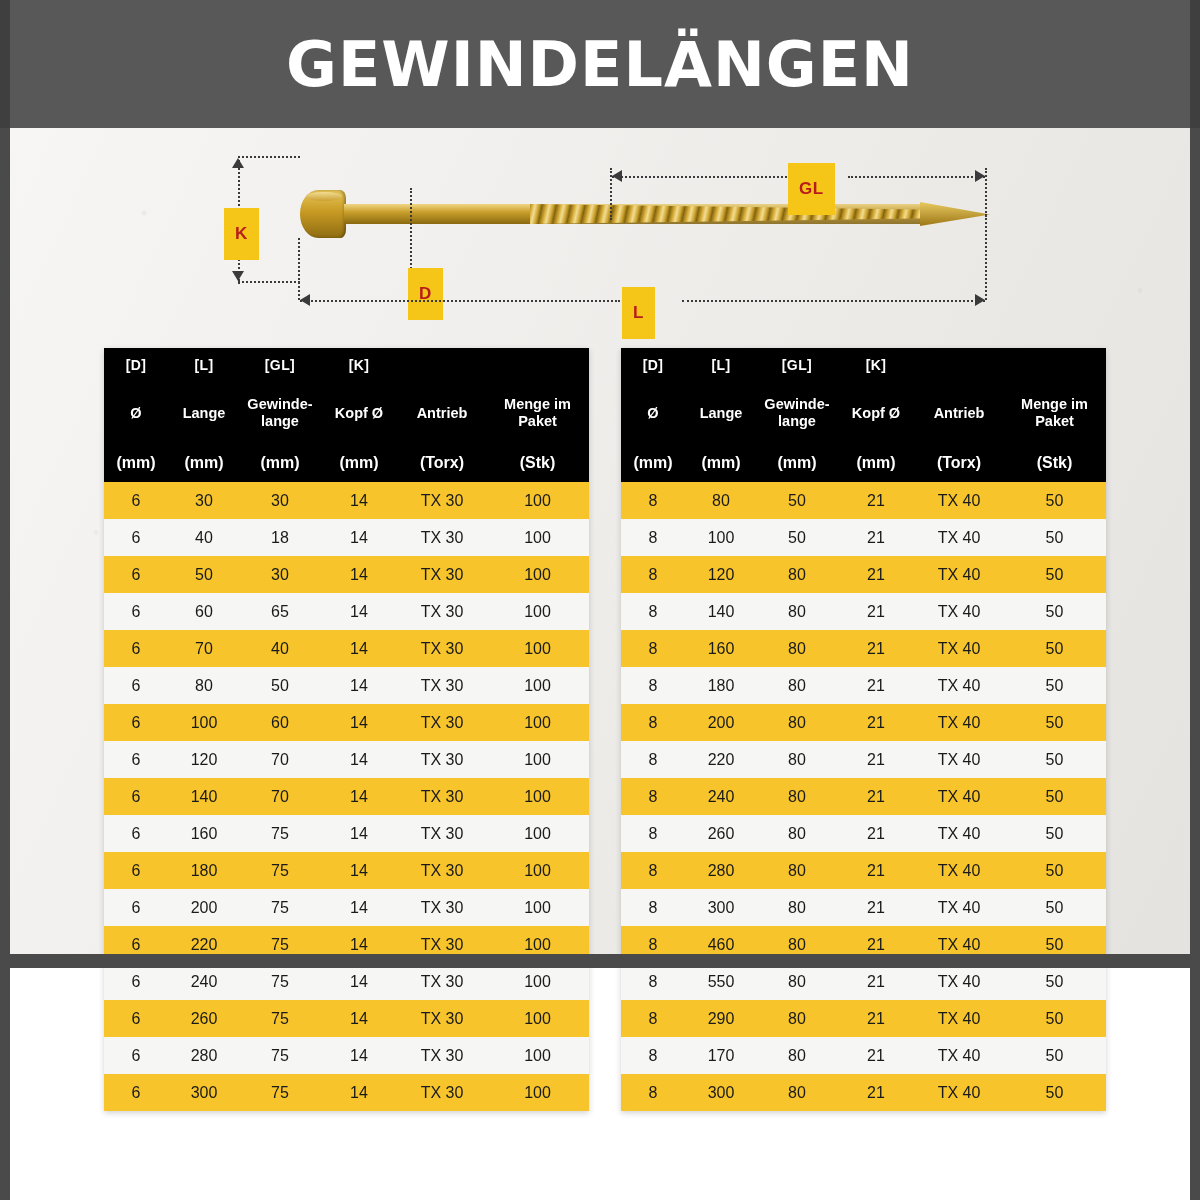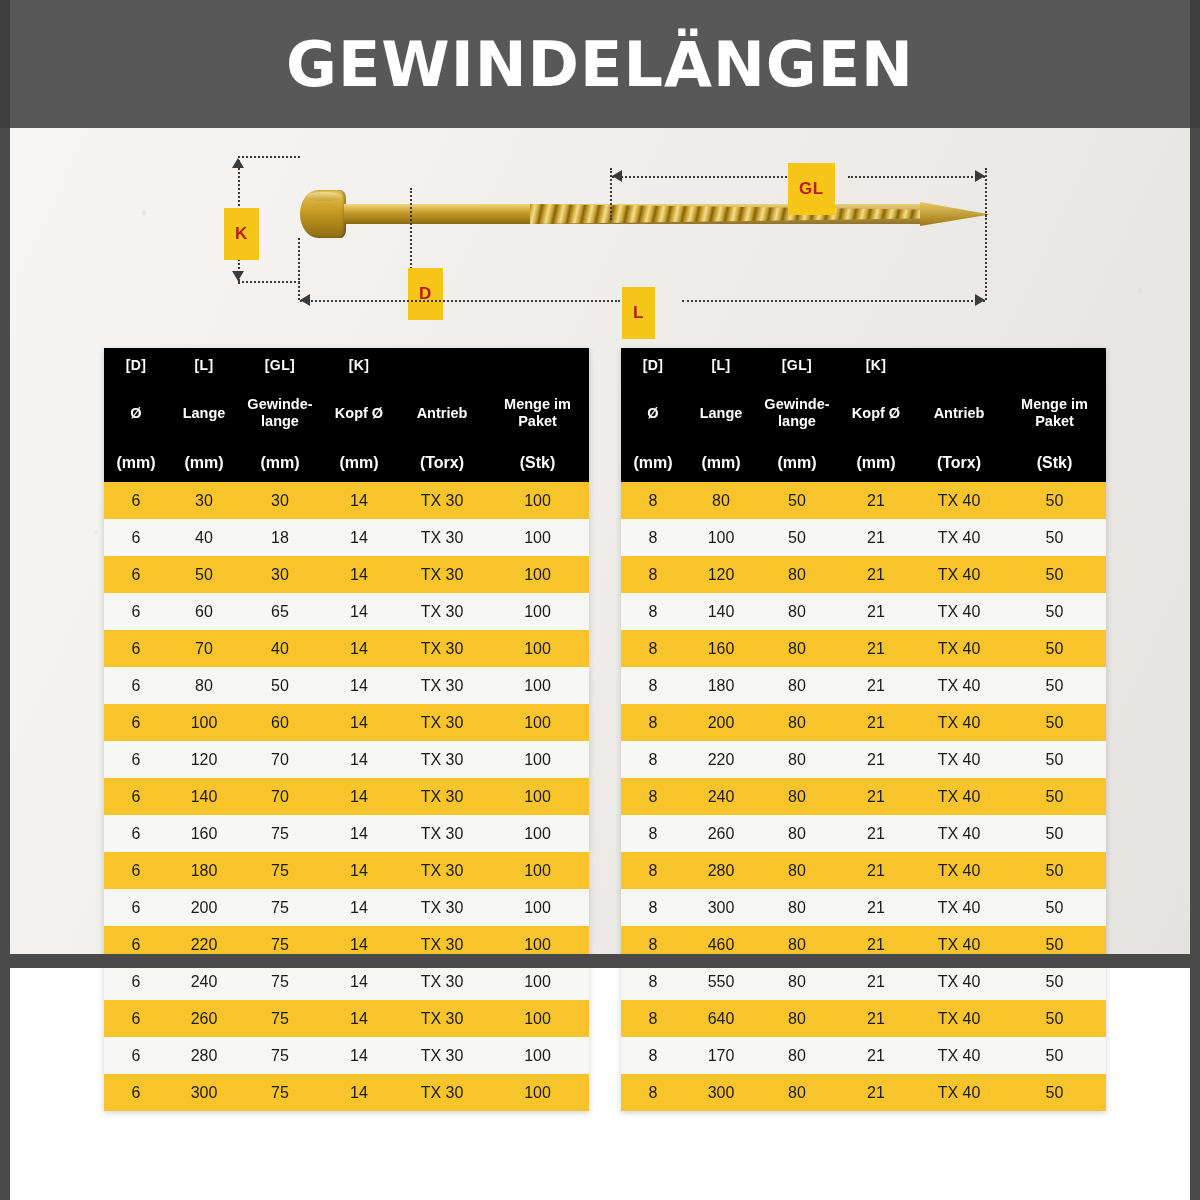--- a/index.html
+++ b/index.html
@@ -624,21 +624,21 @@
             <tr class="even">
               <td>8</td>
               <td>550</td>
               <td>80</td>
               <td>21</td>
               <td>TX 40</td>
               <td>50</td>
             </tr>
             <tr class="odd">
               <td>8</td>
-              <td>640</td>
+              <td>290</td>
               <td>80</td>
               <td>21</td>
               <td>TX 40</td>
               <td>50</td>
             </tr>
             <tr class="even">
               <td>8</td>
               <td>170</td>
               <td>80</td>
               <td>21</td>

